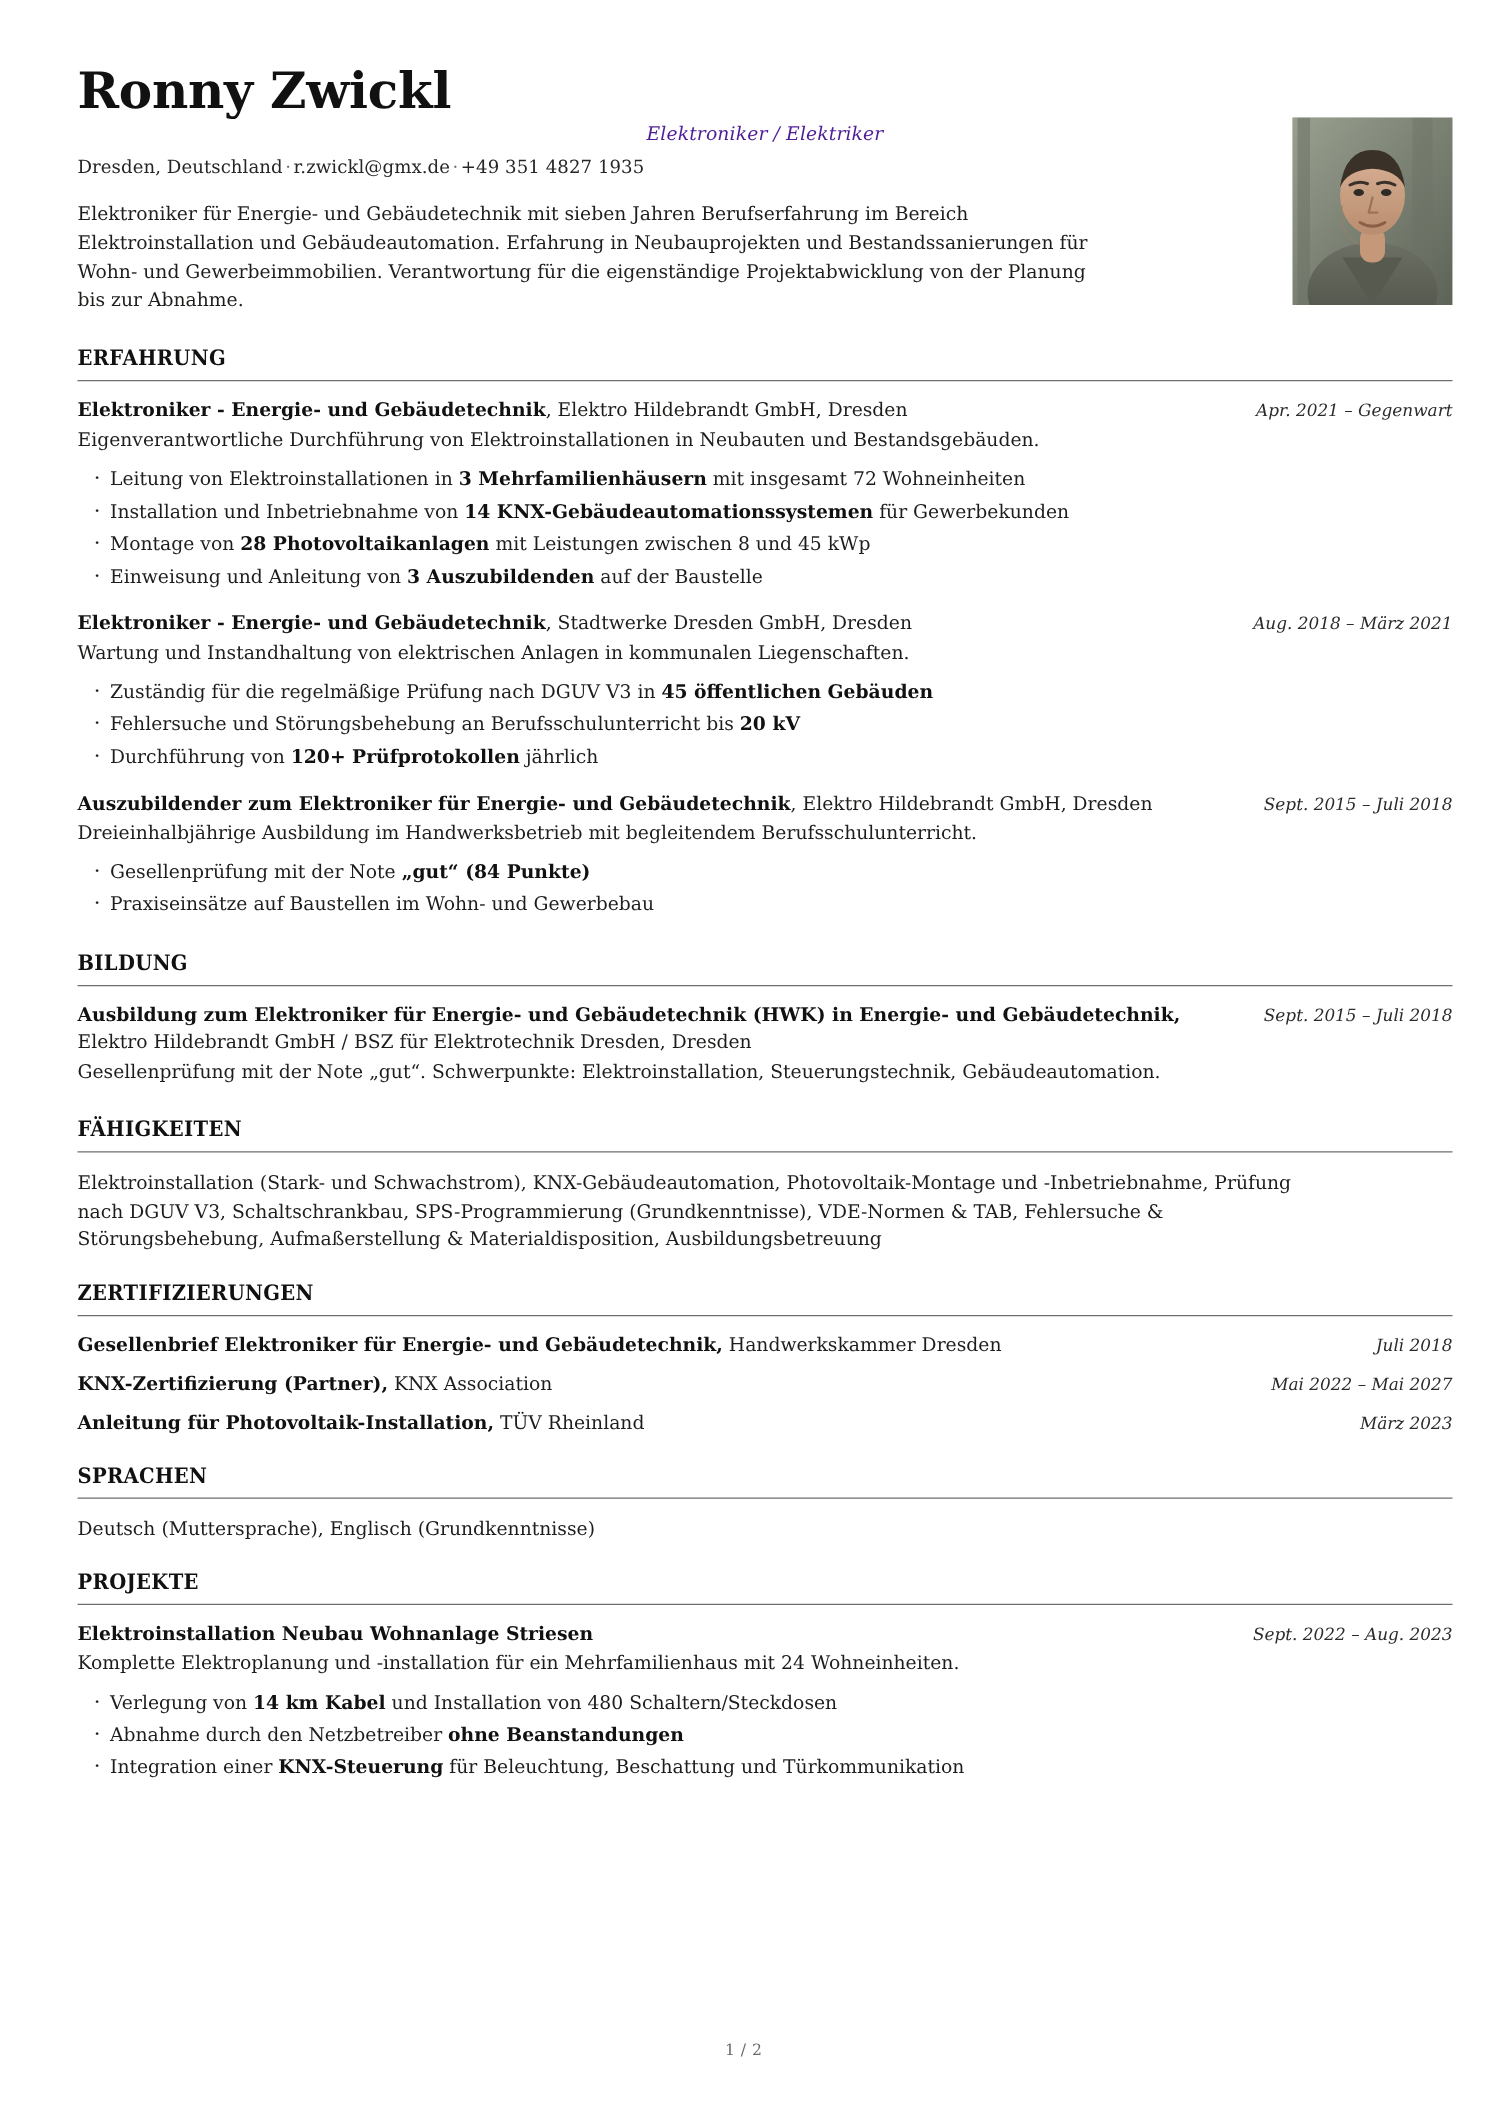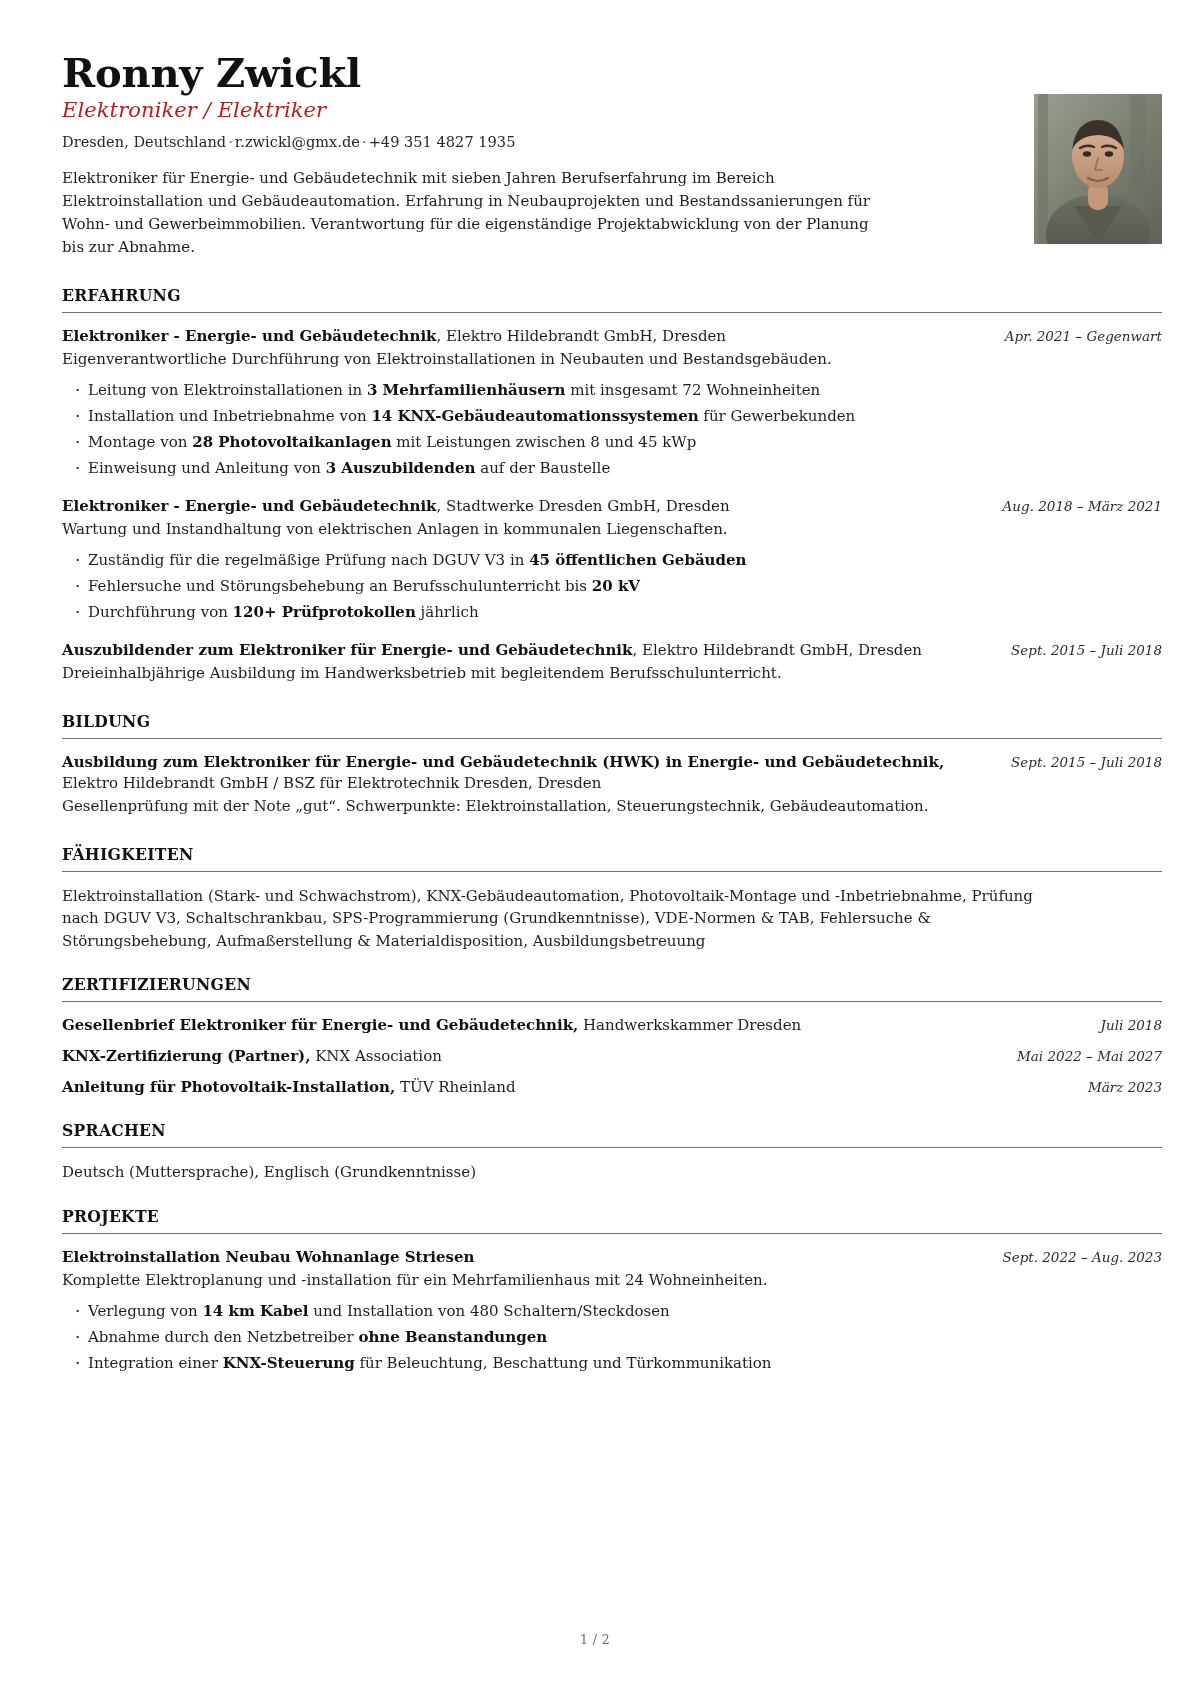--- a/index.html
+++ b/index.html
@@ -30,25 +30,26 @@
     font-weight: 700;
     font-size: 40px;
     letter-spacing: -0.2px;
     line-height: 1.06;
     margin: 0 0 4px 0;
     color: #111111;
   }
   .headline {
     font-style: italic;
     font-weight: 400;
-    font-size: 21px;
+    font-size: 15px;
     line-height: 1.2;
     margin: 0 0 9px 0;
-    color: #b91c1c;
+    color: #4c1d95;
     letter-spacing: 0.1px;
+    text-align: center;
   }
   .contact {
     font-size: 14.5px;
     line-height: 1.3;
     color: #262626;
     margin: 0 0 16px 0;
     letter-spacing: 0.05px;
   }
   .contact .sep {
     color: #6c6c6c;
@@ -286,20 +287,24 @@
         <li><span>Durchführung von </span><b>120+ Prüfprotokollen</b><span> jährlich</span></li>
       </ul>
     </div>
 
     <div class="entry">
       <div class="entry-head">
         <div class="entry-title"><b>Auszubildender zum Elektroniker für Energie- und Gebäudetechnik</b><span>, Elektro Hildebrandt GmbH, Dresden</span></div>
         <div class="entry-date">Sept. 2015 – Juli 2018</div>
       </div>
       <div class="entry-sub">Dreieinhalbjährige Ausbildung im Handwerksbetrieb mit begleitendem Berufsschulunterricht.</div>
+      <ul class="bullets">
+        <li><span>Gesellenprüfung mit der Note </span><b>„gut“ (84 Punkte)</b><span></span></li>
+        <li><span>Praxiseinsätze auf Baustellen im Wohn- und Gewerbebau</span><b></b><span></span></li>
+      </ul>
     </div>
   </div>
 
   <div class="section">
     <div class="section-title">BILDUNG</div>
     <div class="rule"></div>
     <div class="entry">
       <div class="entry-head">
         <div class="entry-title"><b>Ausbildung zum Elektroniker für Energie- und Gebäudetechnik (HWK) in Energie- und Gebäudetechnik,</b><span> Elektro Hildebrandt GmbH / BSZ für Elektrotechnik Dresden, Dresden</span></div>
         <div class="entry-date">Sept. 2015 – Juli 2018</div>

